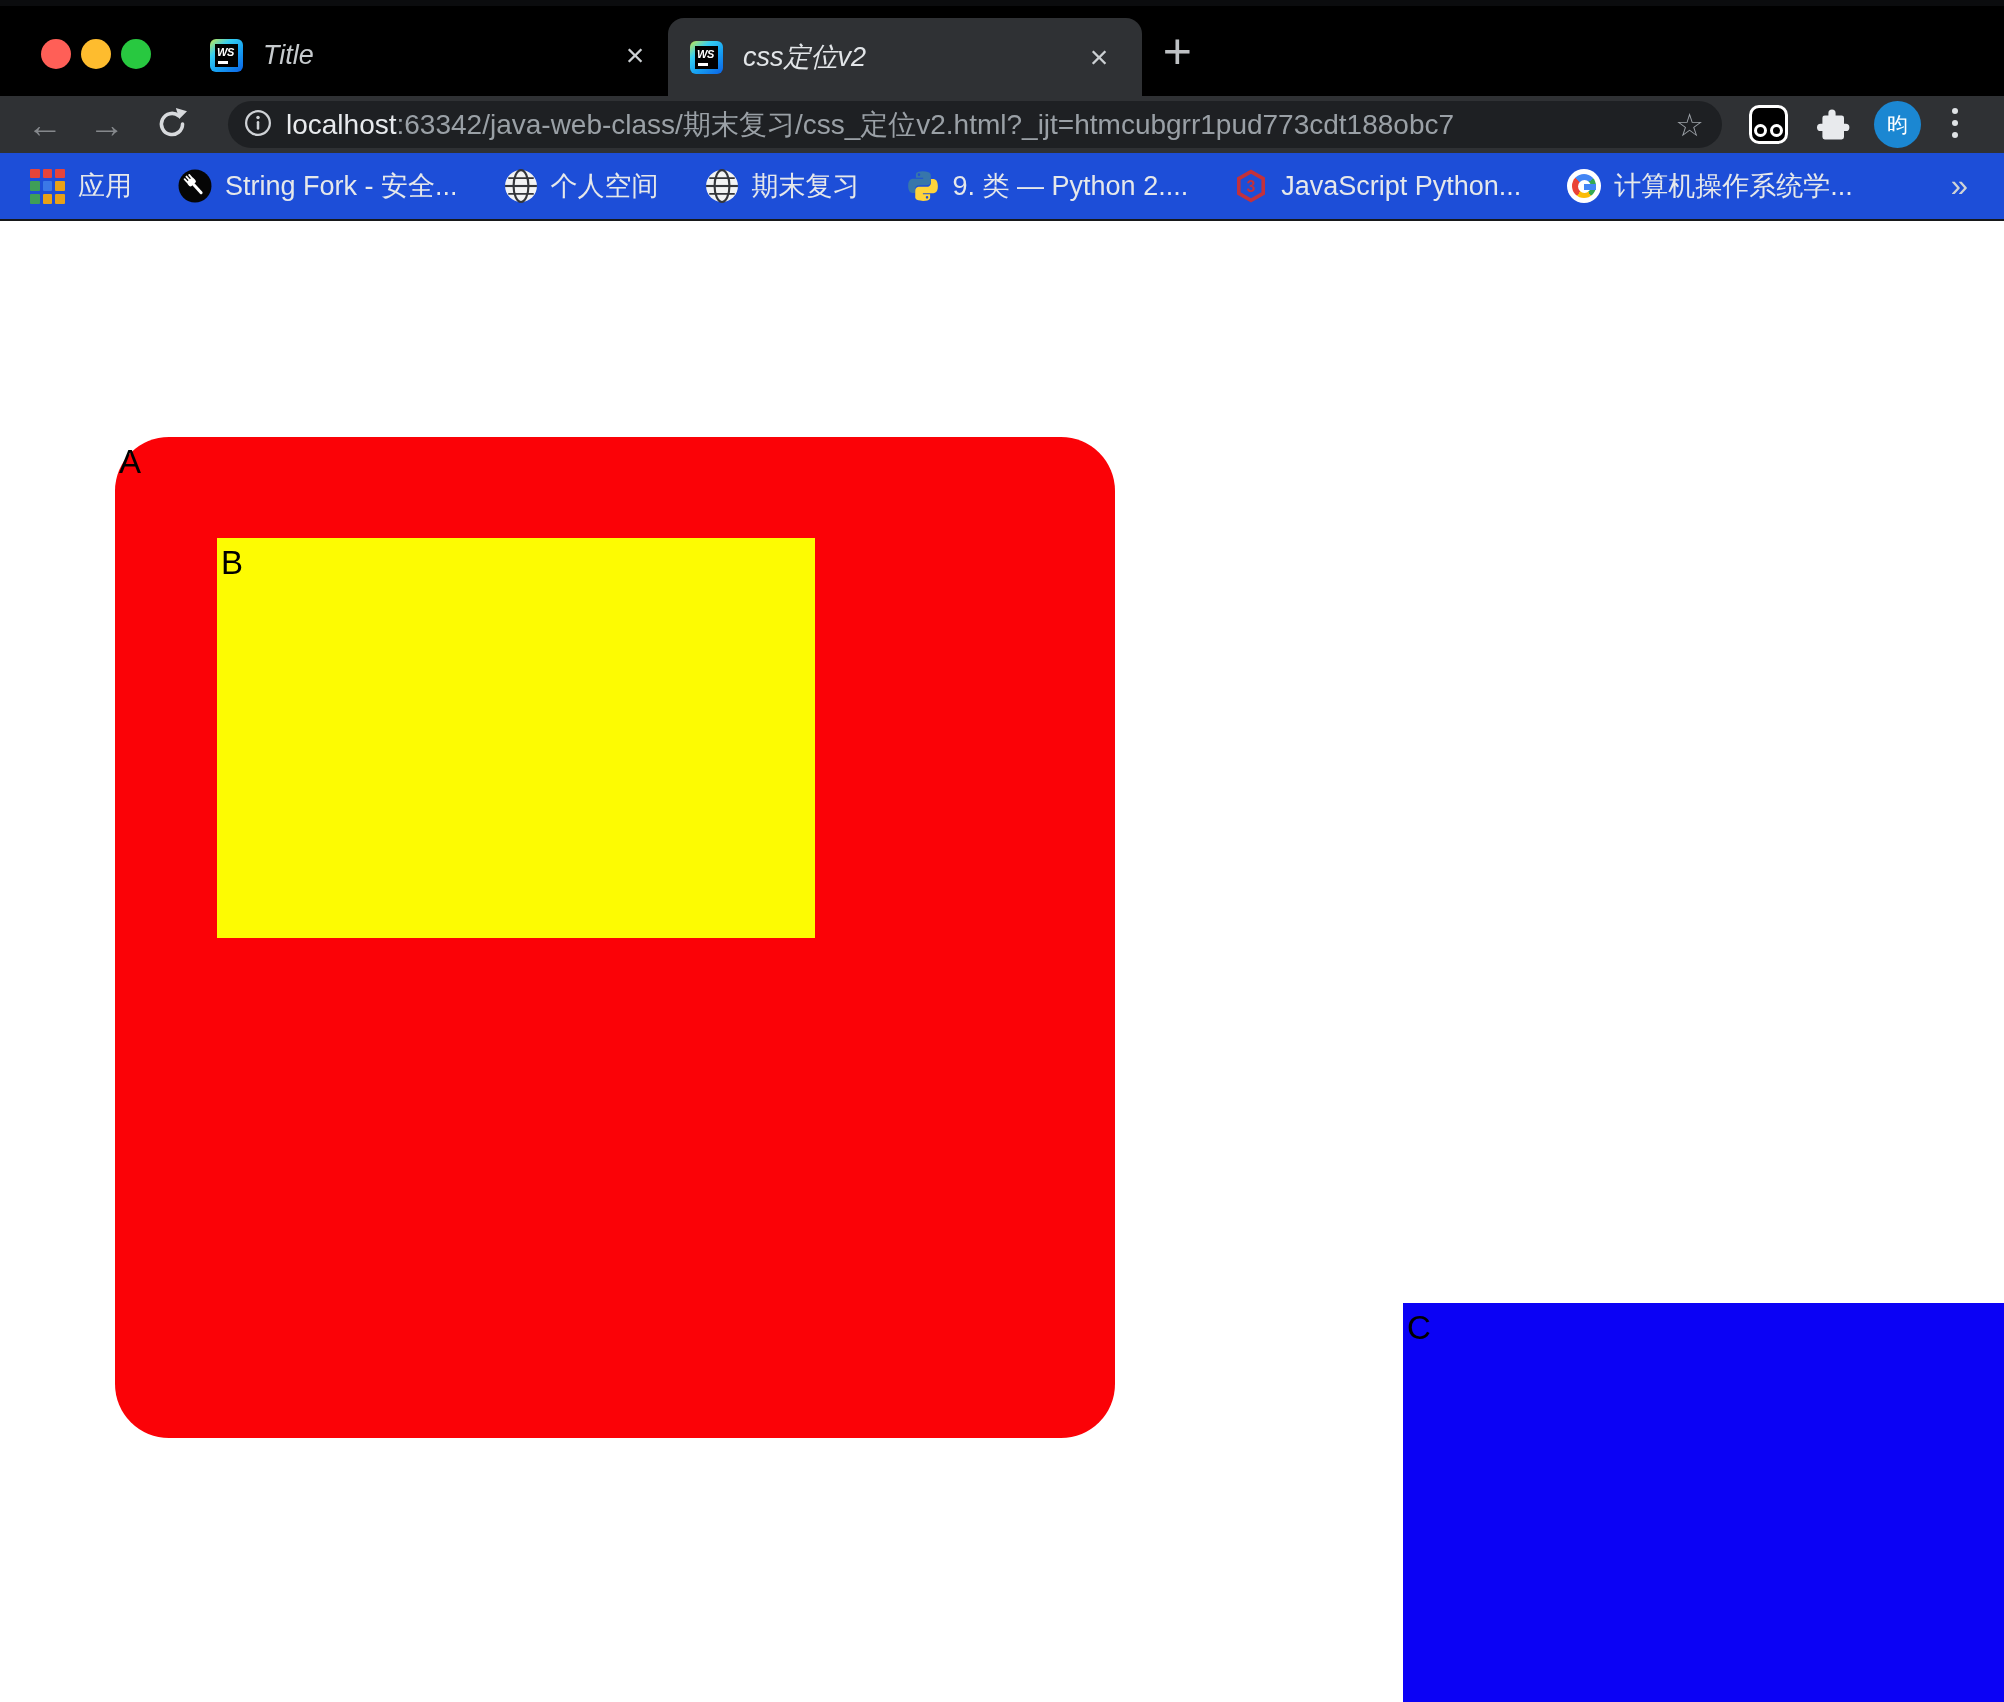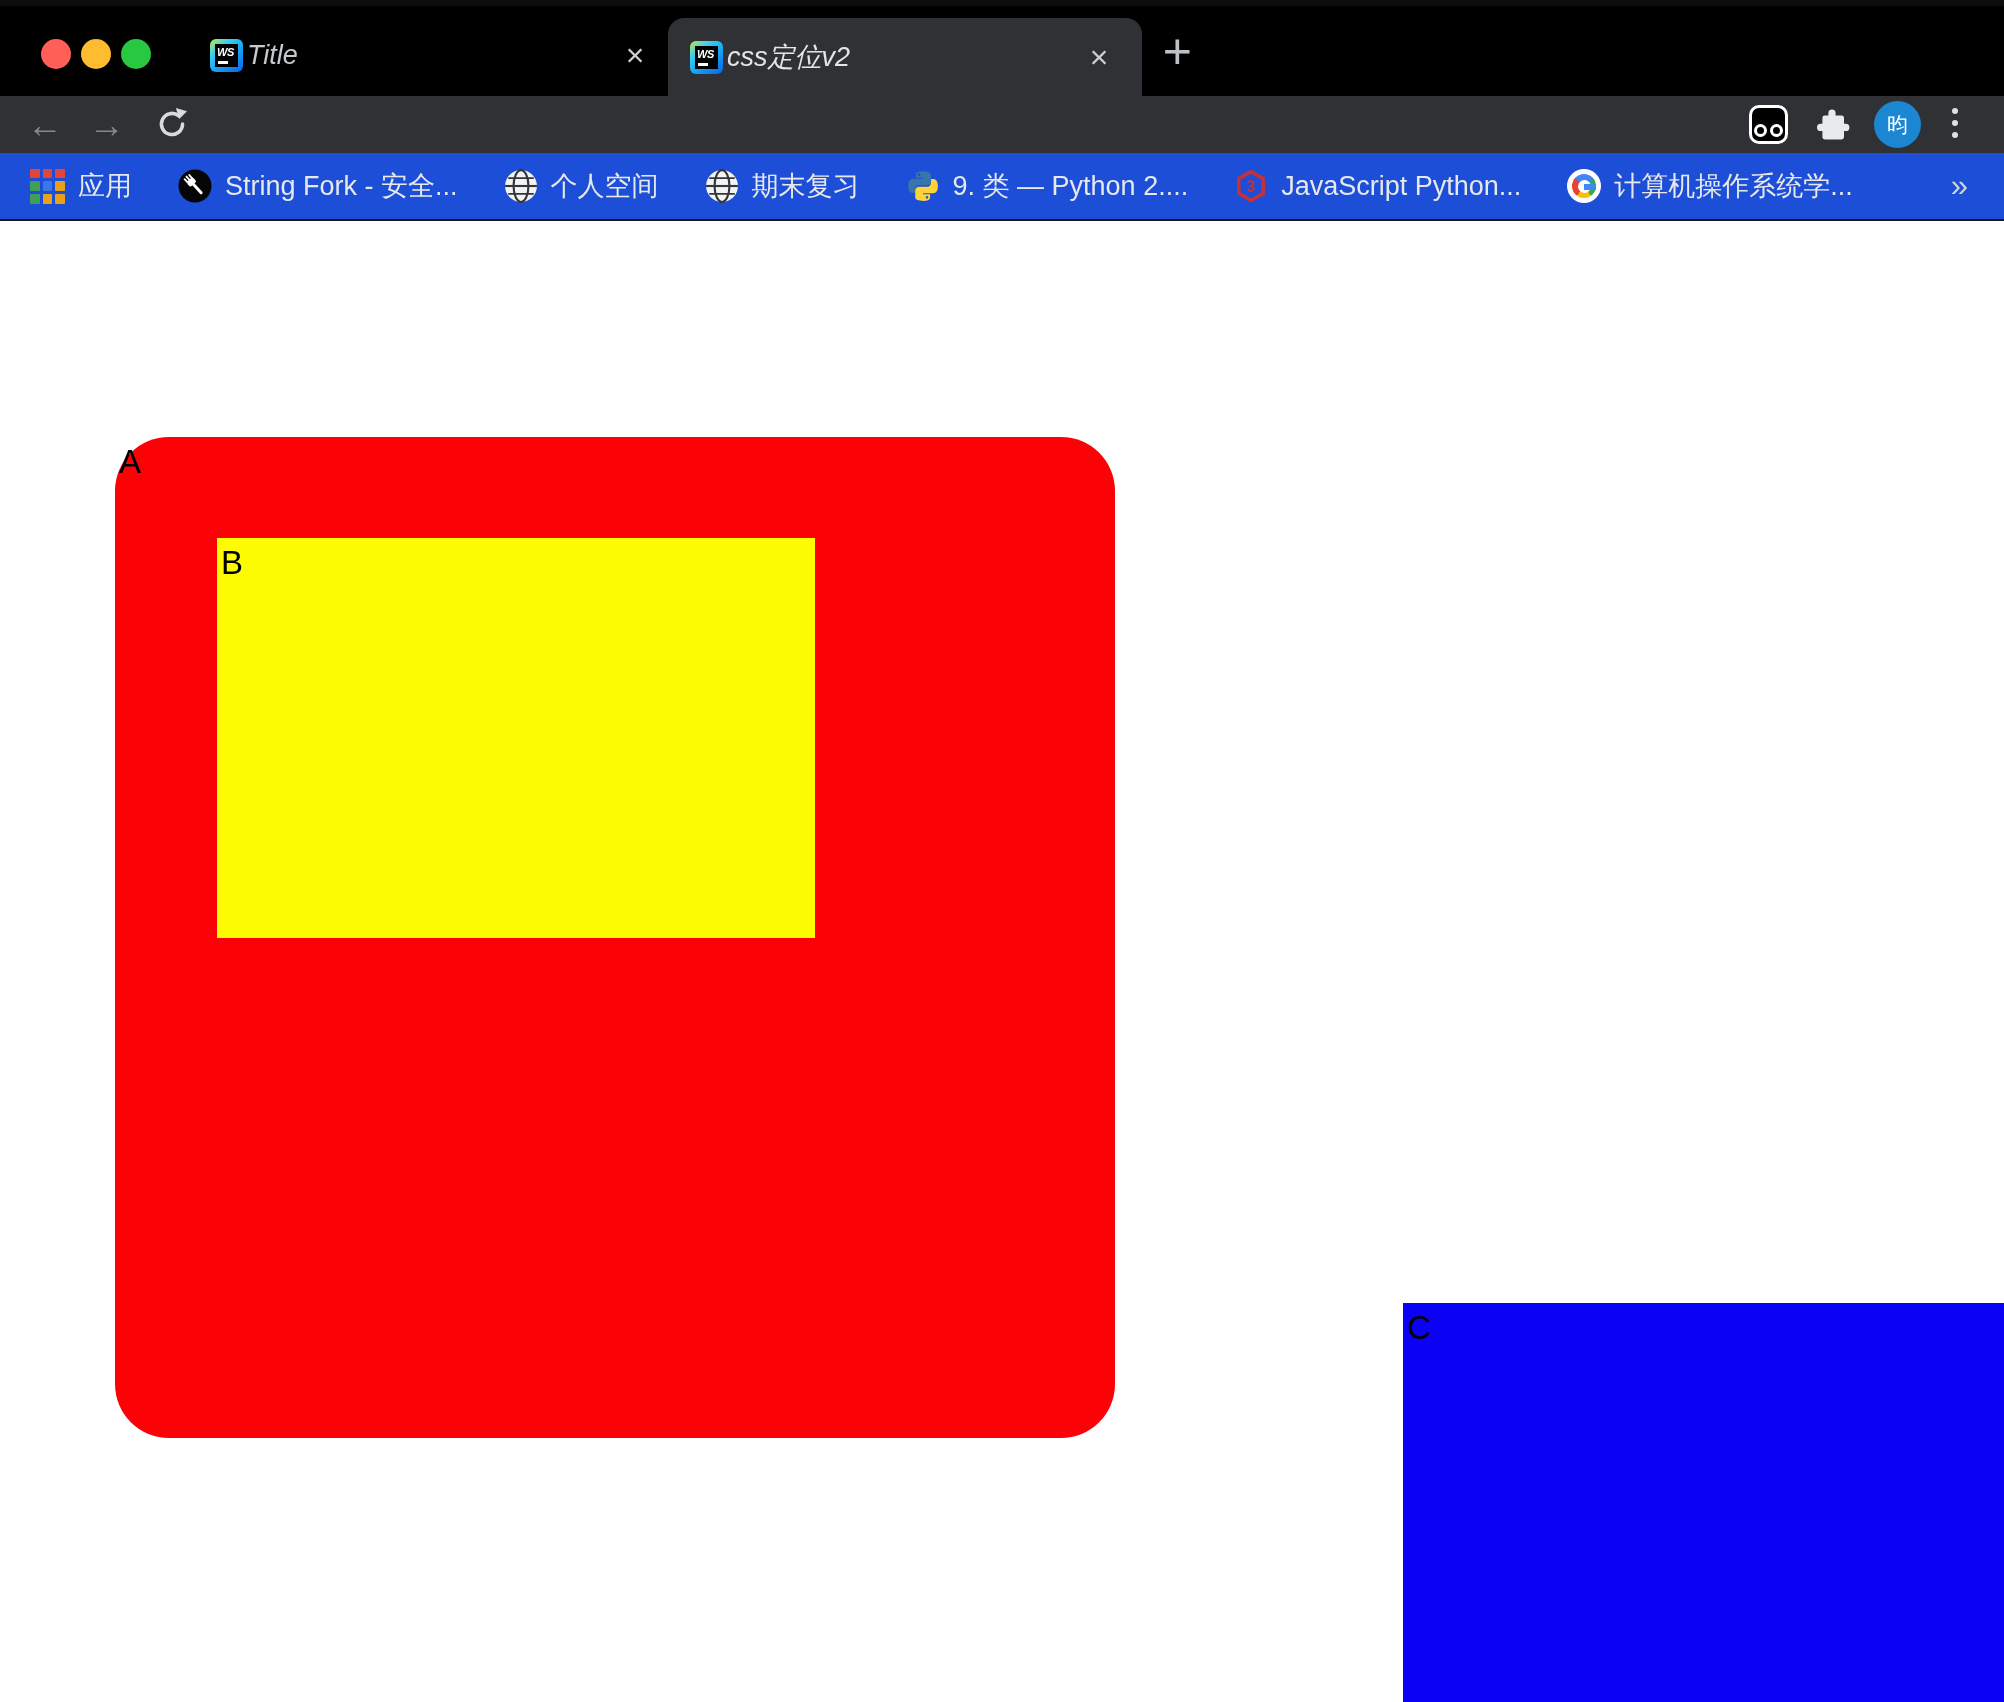--- a/index.html
+++ b/index.html
@@ -15,21 +15,21 @@
   .traffic    { position:absolute; top:39px; width:30px; height:30px; border-radius:50%; }
   .t-red      { left:41px;  background:#ff5f57; }
   .t-yellow   { left:81px;  background:#febc2e; }
   .t-green    { left:121px; background:#28c840; }
 
   .tab-inactive { position:absolute; left:202px; top:14px; width:458px; height:82px;
                   display:flex; align-items:center; }
   .tab-active   { position:absolute; left:668px; top:18px; width:474px; height:78px;
                   background:#2f3134; border-radius:16px 16px 0 0;
                   display:flex; align-items:center; }
-  .tab-title    { font-size:27px; margin-left:4px; white-space:nowrap; }
+  .tab-title    { font-size:27px; margin-left:20px; white-space:nowrap; }
   .tab-inactive .tab-title { color:#c6cacd; }
   .tab-active   .tab-title { color:#e2e5e8; }
   .tab-close    { position:absolute; font-size:32px; color:#ccd0d3; line-height:1; }
   .tab-inactive .tab-close { right:16px; }
   .tab-active   .tab-close { right:34px; }
   .newtab-btn   { position:absolute; left:1162px; top:26px; font-size:50px; font-weight:200;
                   color:#bec1c4; line-height:1; }
 
   
   .ws-icon { position:relative; width:33px; height:33px; border-radius:6px; flex:none;
@@ -129,20 +129,31 @@
 <div class="toolbar">
   <span class="nav-glyph back-btn">←</span>
   <span class="nav-glyph forward-btn">→</span>
   <span class="reload-btn">
     <svg width="40" height="40" viewBox="0 0 36 36">
       <path d="M27.5 18a9.5 9.5 0 1 1-3.4-7.3" stroke="#d8dadd" stroke-width="3.2" fill="none" stroke-linecap="round"></path>
       <polygon points="21.5,3.5 31.5,6.5 24.5,13.5" fill="#d8dadd"></polygon>
     </svg>
   </span>
 
+  <div class="omnibox">
+    <span class="info-icon">
+      <svg width="30" height="30" viewBox="0 0 24 24">
+        <circle cx="12" cy="12" r="9.5" stroke="#cfd2d6" stroke-width="1.8" fill="none"></circle>
+        <circle cx="12" cy="7.6" r="1.4" fill="#cfd2d6"></circle>
+        <rect x="11" y="10.3" width="2" height="7" rx="1" fill="#cfd2d6"></rect>
+      </svg>
+    </span>
+    <span class="url-text"><span class="host">localhost</span><span>:63342/java-web-class/期末复习/css_定位v2.html?_ijt=htmcubgrr1pud773cdt188obc7</span></span>
+    <span class="star-btn">☆</span>
+  </div>
 
   <div class="tm-icon">
     <span class="tm-ring"></span>
       <span class="tm-ring"></span>
   </div>
 
   <span class="puzzle-btn">
     <svg width="36" height="36" viewBox="0 0 30 30">
       <path fill="#e8eaed" d="M12 5a3 3 0 0 1 6 0v2h5a2 2 0 0 1 2 2v5h1.5a3 3 0 0 1 0 6H25v5a2 2 0 0 1-2 2H9a2 2 0 0 1-2-2v-5H5.5a3 3 0 1 1 0-6H7V9a2 2 0 0 1 2-2h3z"></path>
     </svg>

